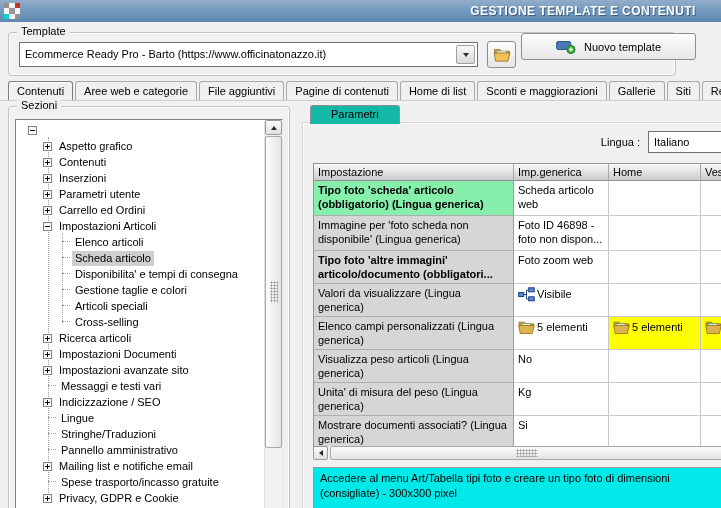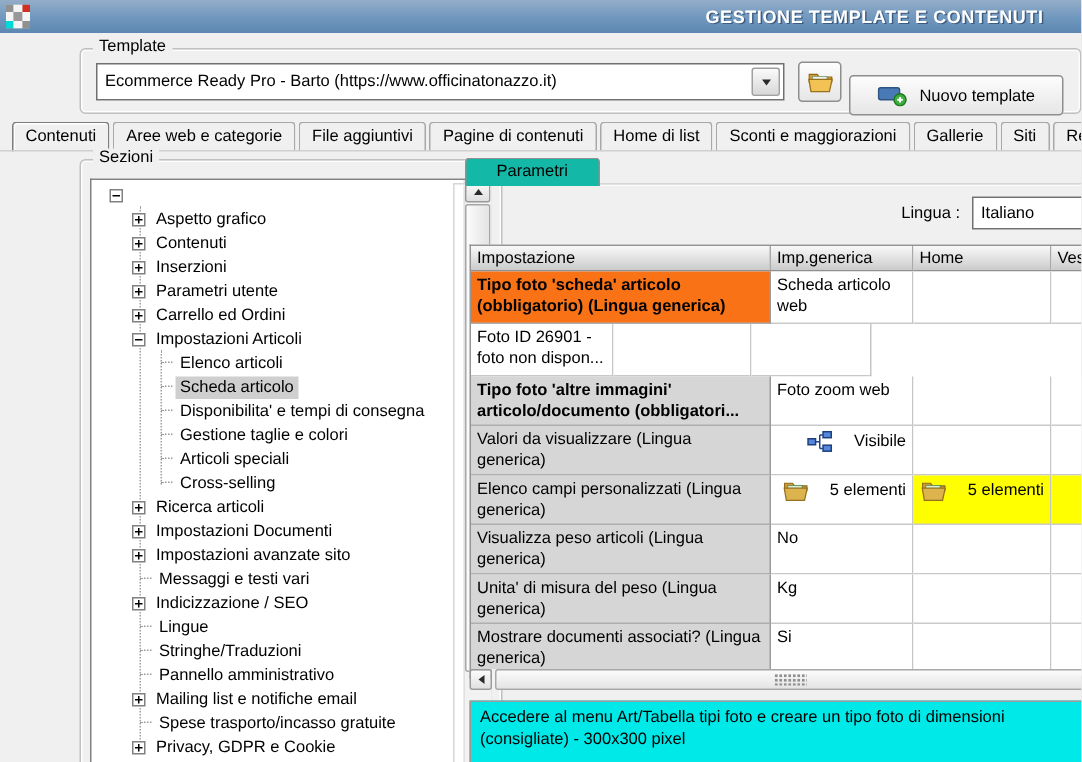--- a/index.html
+++ b/index.html
@@ -8,36 +8,36 @@
 
   
   .titlebar{position:absolute;left:0;top:0;width:721px;height:22px;
     background:linear-gradient(#93adc9,#7097bd 55%,#5d87b1);}
   .app-icon{position:absolute;left:4px;top:3px;width:16px;height:16px;}
   .title-text{position:absolute;left:450px;top:0;width:266px;height:22px;line-height:22px;
     text-align:center;font-size:12px;font-weight:bold;color:#fff;letter-spacing:.4px;
     text-shadow:1px 1px 0 #3d5d80;white-space:nowrap;}
 
   
-  .groupbox{position:absolute;border:1px solid #c0c0c0;border-radius:4px;box-shadow:inset 0 0 0 1px #fdfdfd;margin-left:45px;}
+  .groupbox{position:absolute;border:1px solid #c0c0c0;border-radius:4px;box-shadow:inset 0 0 0 1px #fdfdfd;}
   .legend{position:absolute;top:-8px;left:8px;background:#f0f0f0;padding:0 4px;font-size:11px;}
 
   #template-group{left:8px;top:32px;width:666px;height:42px;}
   .combo{position:absolute;left:10px;top:9px;width:459px;height:25px;background:#fff;
     border:1px solid #707070;box-sizing:border-box;}
   .combo-text{position:absolute;left:5px;top:0;right:22px;height:23px;line-height:23px;
     white-space:nowrap;overflow:hidden;}
   .combo-btn{position:absolute;right:2px;top:2px;bottom:2px;width:17px;
     background:linear-gradient(#fafafa,#d8d8d8);border:1px solid #a0a0a0;border-radius:2px;
     display:flex;align-items:center;justify-content:center;}
   .arr-down{width:0;height:0;border-left:3.5px solid transparent;border-right:3.5px solid transparent;border-top:4px solid #2a2a2a;}
   .btn{position:absolute;background:linear-gradient(#fdfdfd,#e6e6e6);border:1px solid #8e8e8e;
     border-radius:3px;box-sizing:border-box;display:flex;align-items:center;justify-content:center;gap:8px;}
   #folder-btn{left:478px;top:8px;width:29px;height:27px;}
-  #new-template-btn{left:512px;top:17px;width:143px;height:27px;font-size:11px;}
+  #new-template-btn{left:512px;top:0;width:175px;height:27px;font-size:11px;}
 
   
   #tabstrip{position:absolute;left:8px;top:81px;right:0;height:20px;display:flex;overflow:hidden;}
   .tab{flex:none;height:19px;line-height:18px;padding:0 8px;margin-right:2px;background:#f0f0f0;
     border:1px solid #a8a8a8;border-bottom:none;border-radius:3px 3px 0 0;white-space:nowrap;}
   .tab.active{height:20px;border-color:#7d7d7d;box-shadow:inset 1px 1px 0 #fff;}
   .tabstrip-base{position:absolute;left:0;top:100px;width:721px;height:1px;background:#cfcfcf;}
 
   
   #sezioni-group{left:8px;top:106px;width:280px;height:410px;}
@@ -91,25 +91,25 @@
   #param-table{position:absolute;left:313px;top:163px;width:467px;border:1px solid #949494;border-right:none;background:#fff;}
   .phead{display:flex;height:17px;}
   .pc{box-sizing:border-box;flex:none;overflow:hidden;}
   .c1{width:200px;} .c2{width:95px;} .c3{width:92px;} .c4{width:80px;}
   .hc{background:linear-gradient(#f9f9f9,#cbcbcb);border-right:1px solid #a8a8a8;border-bottom:1px solid #8f8f8f;
     padding:1px 4px 0;line-height:15px;}
   .prow{display:flex;}
   .lab{background:#d6d6d6;border-right:1px solid #9c9c9c;border-bottom:1px solid #aeaeae;
     padding:2px 4px;line-height:14px;}
   .lab.bold{font-weight:bold;}
-  .lab.cyan{background:#f97316;}
+  .lab.cyan{background:#86efac;}
   .val{background:#fff;border-right:1px solid #c6c6c6;border-bottom:1px solid #c9c9c9;
     padding:2px 4px;line-height:14px;}
   .val.yellow{background:#ffff00;}
-  .iconval{display:flex;align-items:flex-start;justify-content:flex-end;gap:14px;}
+  .iconval{display:flex;align-items:flex-start;justify-content:flex-start;gap:2px;}
   .iconval .vtext{text-align:right;line-height:16px;}
   .icon16{flex:none;width:17px;height:15px;margin-top:1px;}
   .r1{min-height:35px;} .r2{min-height:35px;} .r3{min-height:33px;} .r4{min-height:29px;}
   .r5{min-height:31px;} .r6{min-height:33px;} .r7{min-height:32px;} .r8{min-height:35px;}
 
   
   #info-box{position:absolute;left:313px;top:467px;width:412px;height:48px;box-sizing:border-box;
     background:#00e9e9;border:1px solid #9a9a9a;padding:3px 6px;line-height:15px;}
 </style>
 </head>
@@ -299,21 +299,22 @@
     </div>
 
     <div class="prow r1">
       <div class="pc lab c1 bold cyan">Tipo foto 'scheda' articolo (obbligatorio) (Lingua generica)</div>
       <div class="pc val c2">Scheda articolo web</div>
       <div class="pc val c3"></div>
       <div class="pc val c4"></div>
     </div>
 
     <div class="prow r2">
-      <div class="pc val c2">Foto ID 26901 - foto non dispon...</div>
+      <div class="pc lab c1">Immagine per 'foto scheda non disponibile' (Lingua generica)</div>
+      <div class="pc val c2">Foto ID 46898 - foto non dispon...</div>
       <div class="pc val c3"></div>
       <div class="pc val c4"></div>
     </div>
 
     <div class="prow r3">
       <div class="pc lab c1 bold">Tipo foto 'altre immagini' articolo/documento (obbligatori...</div>
       <div class="pc val c2">Foto zoom web</div>
       <div class="pc val c3"></div>
       <div class="pc val c4"></div>
     </div>

